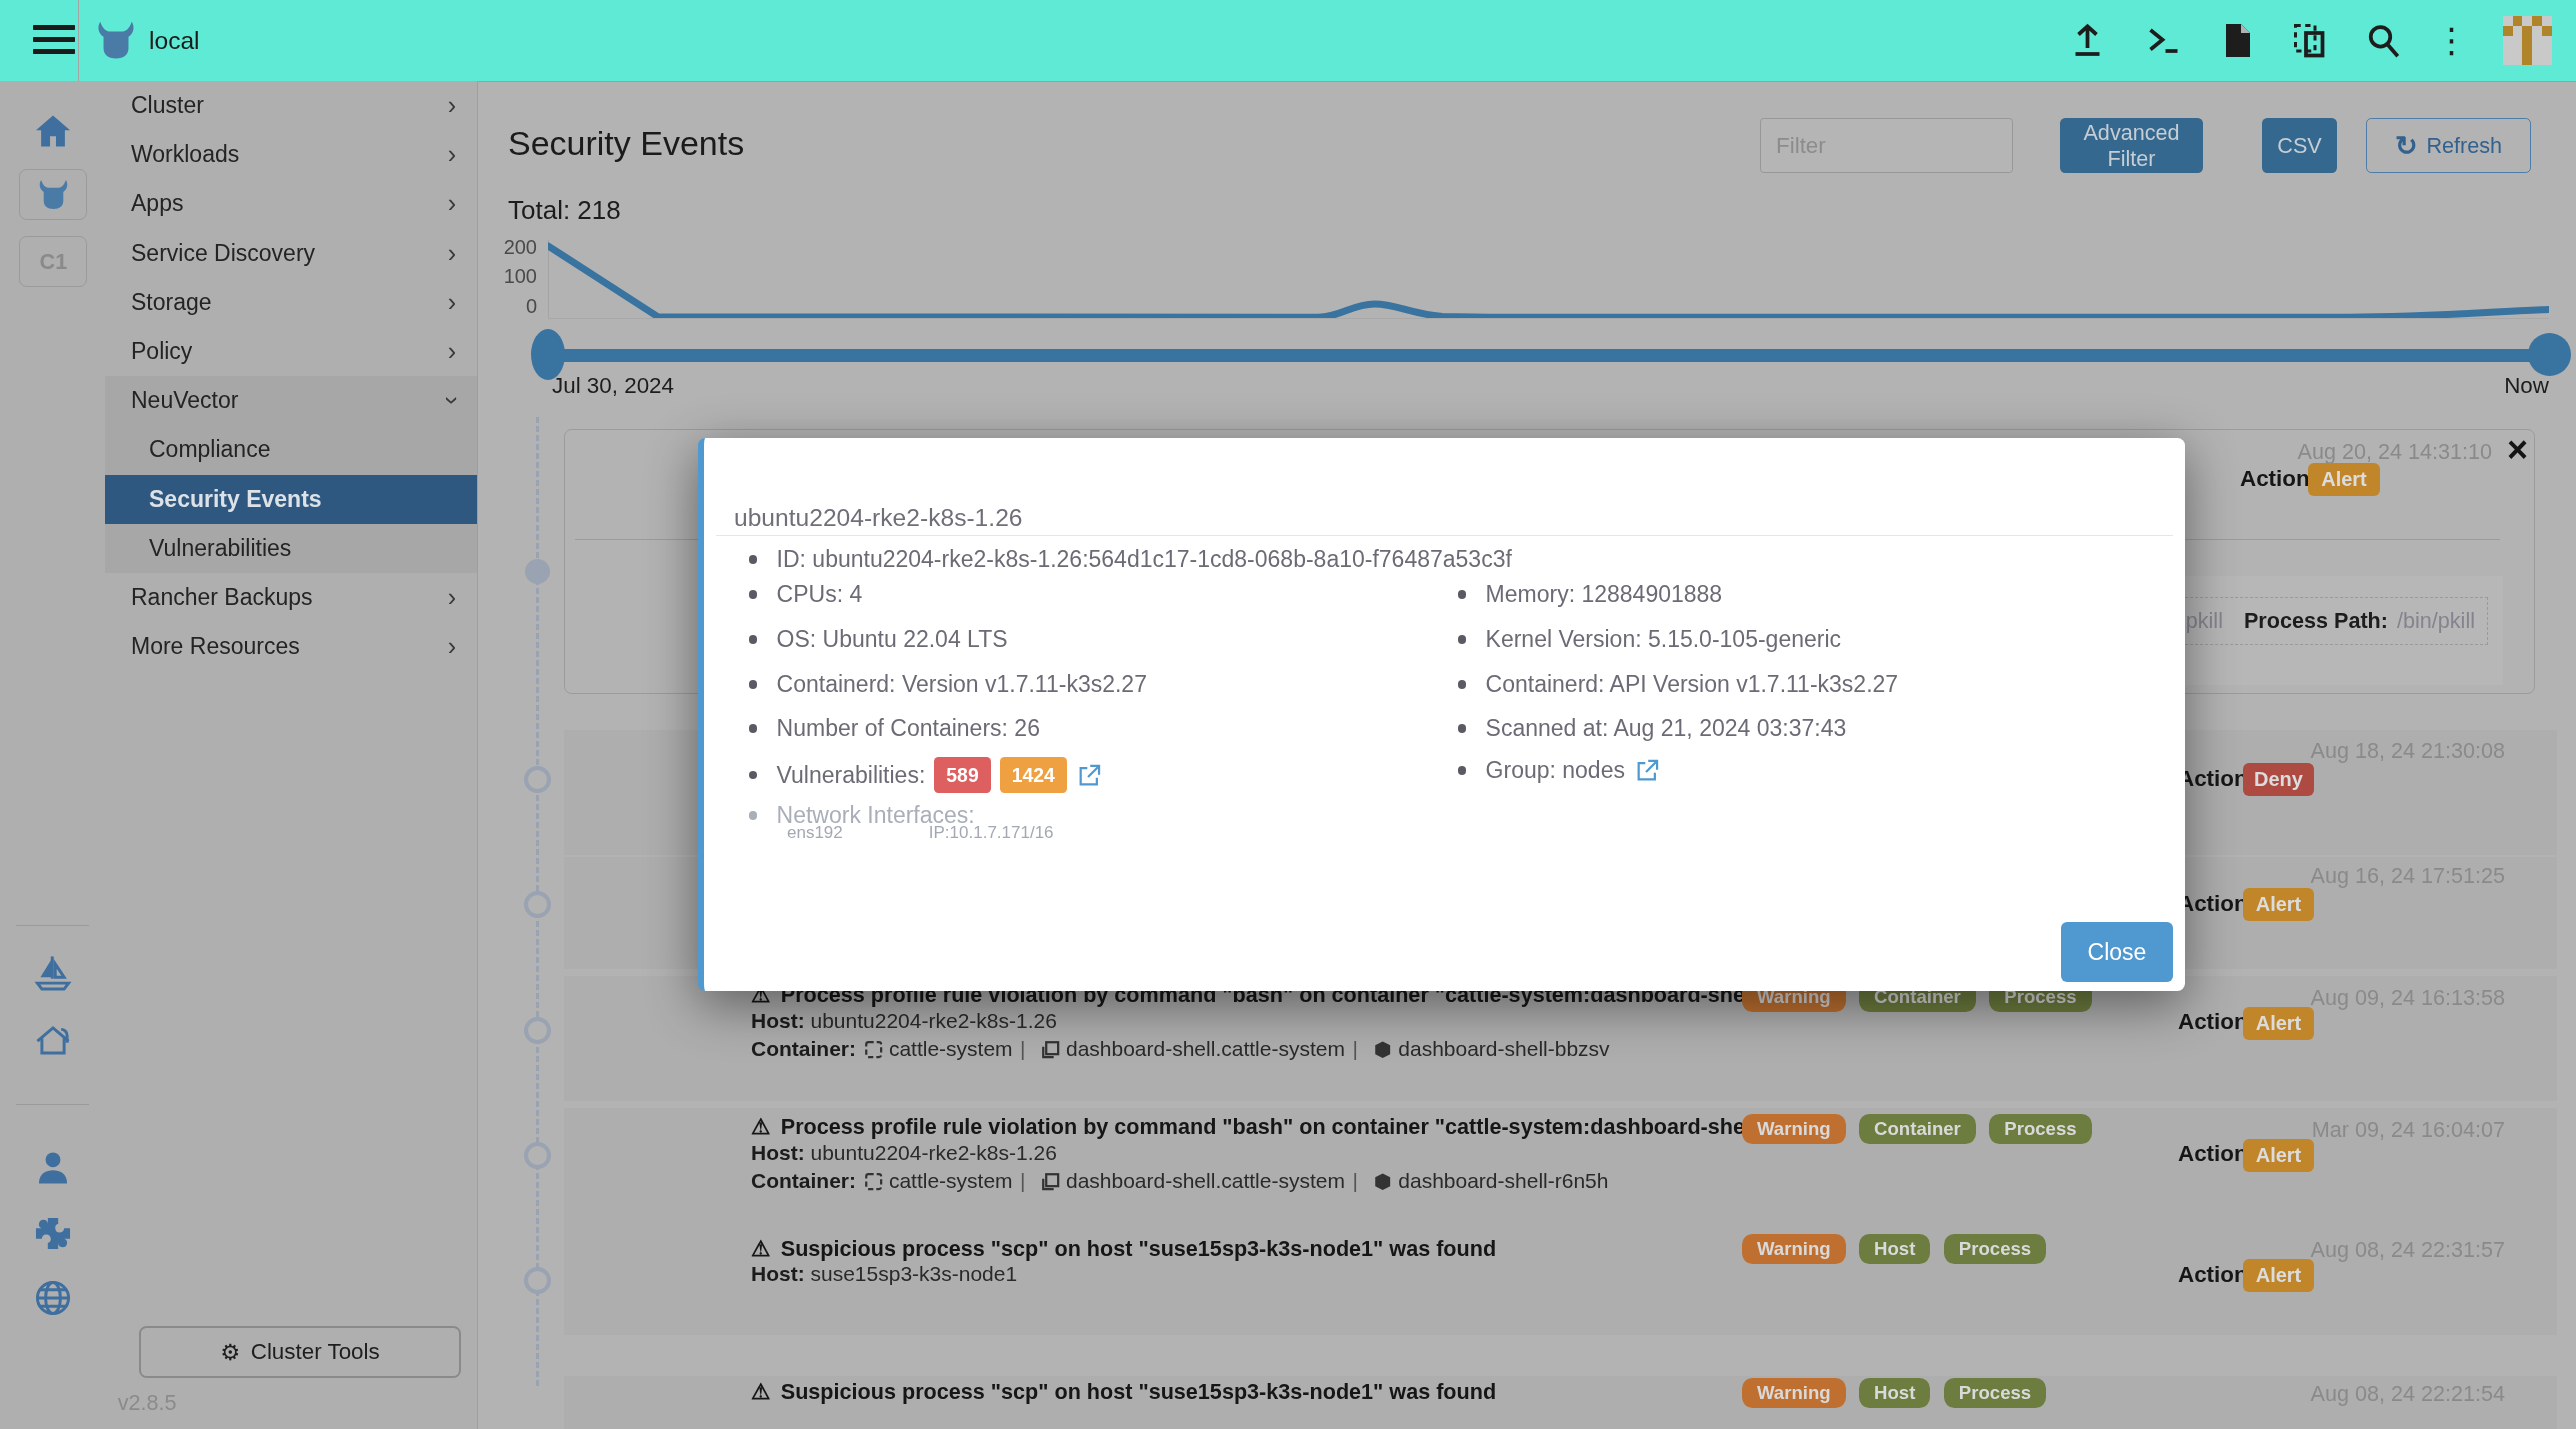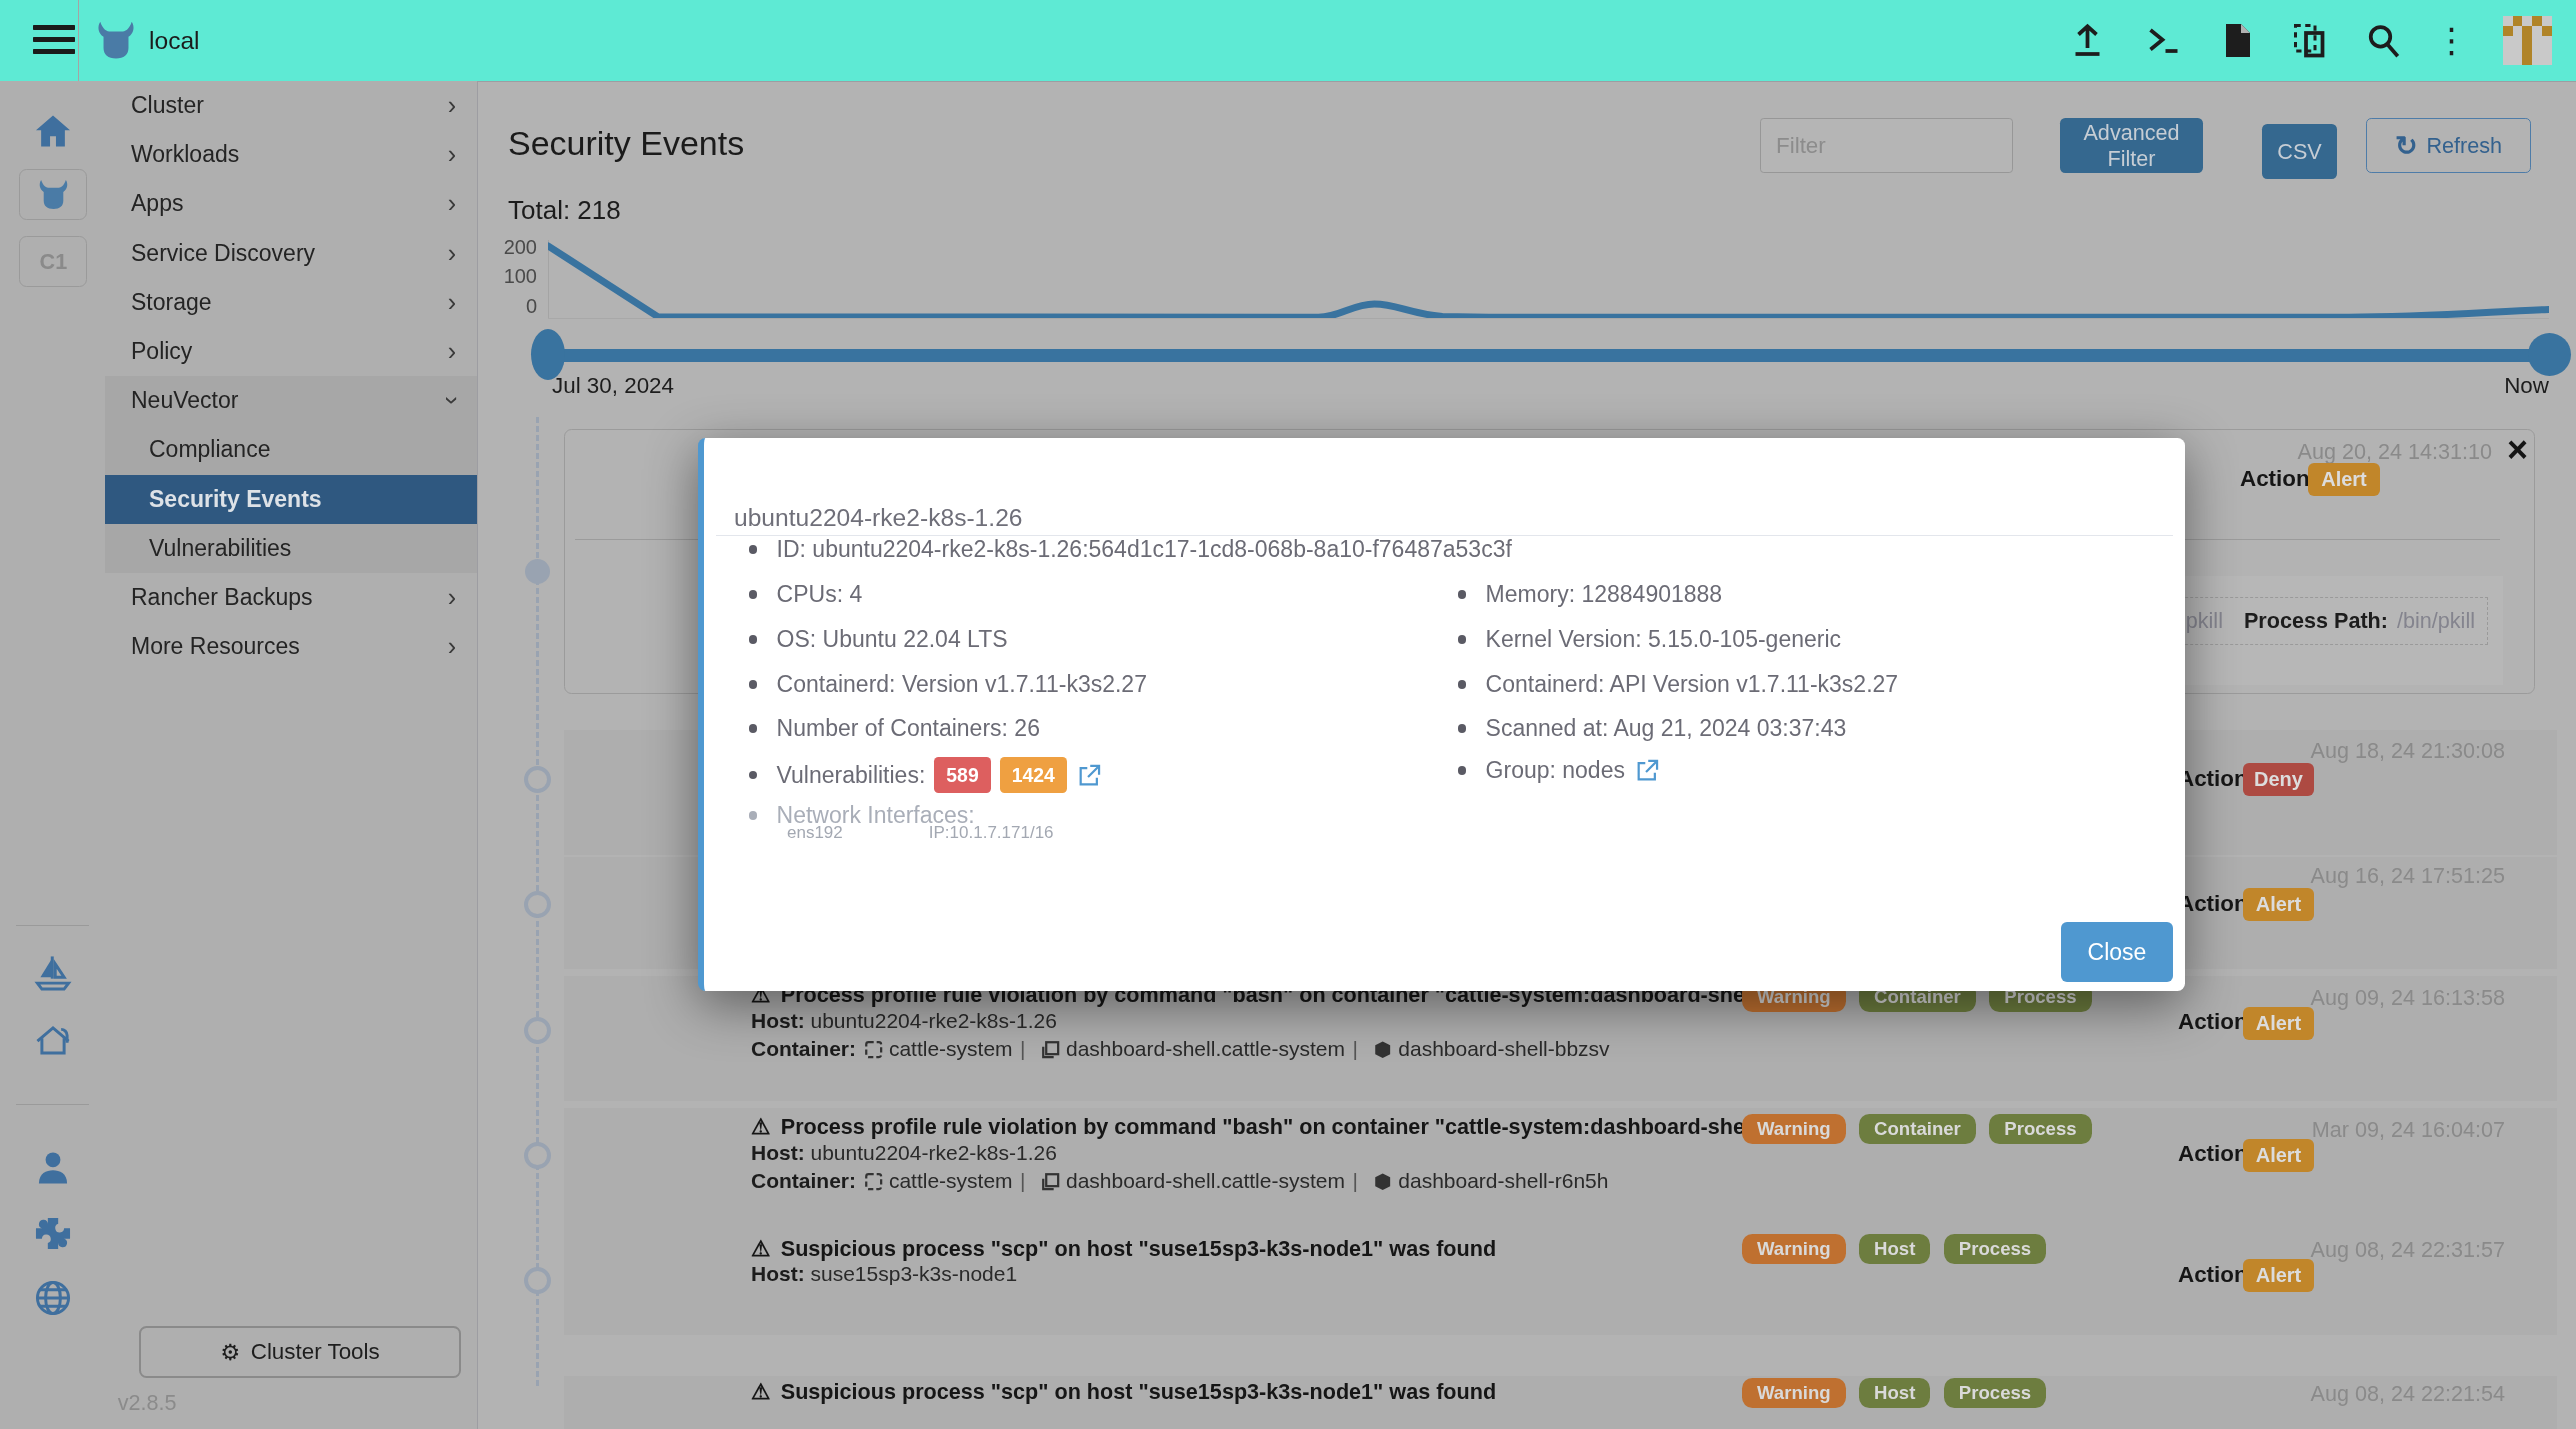--- a/index.html
+++ b/index.html
@@ -42,21 +42,21 @@
   
   #page-title{position:absolute;left:508px;top:124px;font-size:34px;font-weight:500;color:#1b1b1b;}
   #filter-input{position:absolute;left:1760px;top:118px;width:253px;height:55px;box-sizing:border-box;
     border:1.5px solid #979797;border-radius:3.7px;background:#b5b5b5;font-size:22.4px;color:#333;padding:0 15px;outline:none;
     font-family:"Liberation Sans",sans-serif;}
   #filter-input::placeholder{color:#8c8c8c;}
   .btn-primary{position:absolute;top:118px;height:55px;background:#35688f;border-radius:5.2px;border:none;
     color:#c6cdd4;font-size:21.6px;display:flex;align-items:center;justify-content:center;cursor:pointer;
     font-family:"Liberation Sans",sans-serif;}
   #btn-adv{left:2060px;width:143px;}
-  #btn-csv{left:2262px;width:75px;margin-top:6px;}
+  #btn-csv{left:2262px;width:75px;}
   #btn-refresh{position:absolute;left:2366px;top:118px;width:165px;height:55px;border:1.5px solid #4e7ca8;border-radius:5.2px;
     background:transparent;color:#33618e;font-size:21.6px;display:flex;align-items:center;justify-content:center;gap:9px;cursor:pointer;
     font-family:"Liberation Sans",sans-serif;}
   #btn-refresh .ric{font-size:27px;font-weight:bold;}
 
   #total-label{position:absolute;left:508px;top:195px;font-size:26px;color:#1c1c1c;}
 
   
   .ytick{position:absolute;left:477px;width:60px;text-align:right;font-size:20px;color:#4a4a4a;}
   #axis-y{position:absolute;left:548px;top:240px;height:78px;border-left:1.5px solid #a4a4a4;}
@@ -421,21 +421,21 @@
       <span class="tag green">Host</span>
       <span class="tag green">Process</span>
     </div>
     <div class="ev-ts" style="top:4.5px">Aug 08, 24 22:21:54</div>
   </div>
 
   <div id="modal">
     <div id="modal-title">ubuntu2204-rke2-k8s-1.26</div>
     <div id="modal-div"></div>
 
-    <div class="m-row m-left" style="top:98px">
+    <div class="m-row m-left" style="top:108px">
         <span class="m-dot"></span>
         <span>ID: ubuntu2204-rke2-k8s-1.26:564d1c17-1cd8-068b-8a10-f76487a53c3f</span>
       </div>
 
     <div class="m-row m-left" style="top:143px">
         <span class="m-dot"></span>
         <span>CPUs: 4</span>
       </div>
     <div class="m-row m-left" style="top:188px">
         <span class="m-dot"></span>

